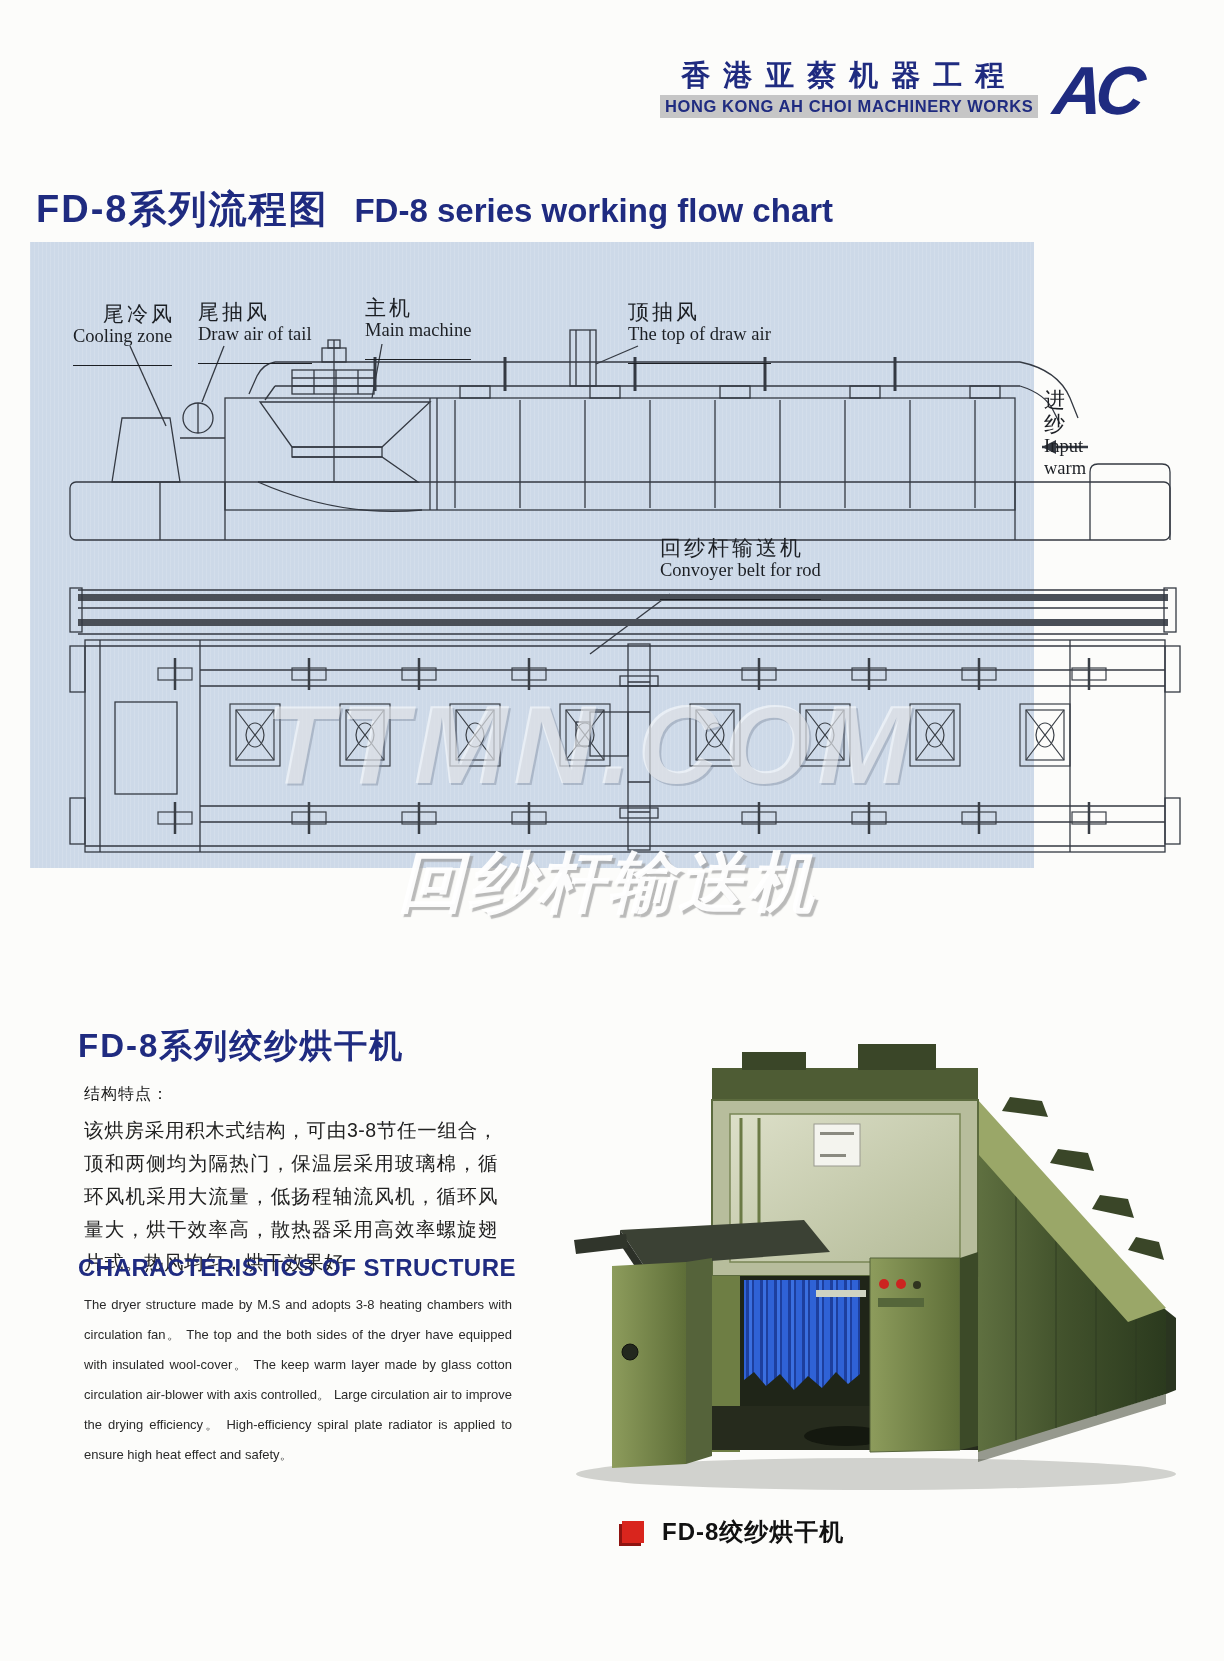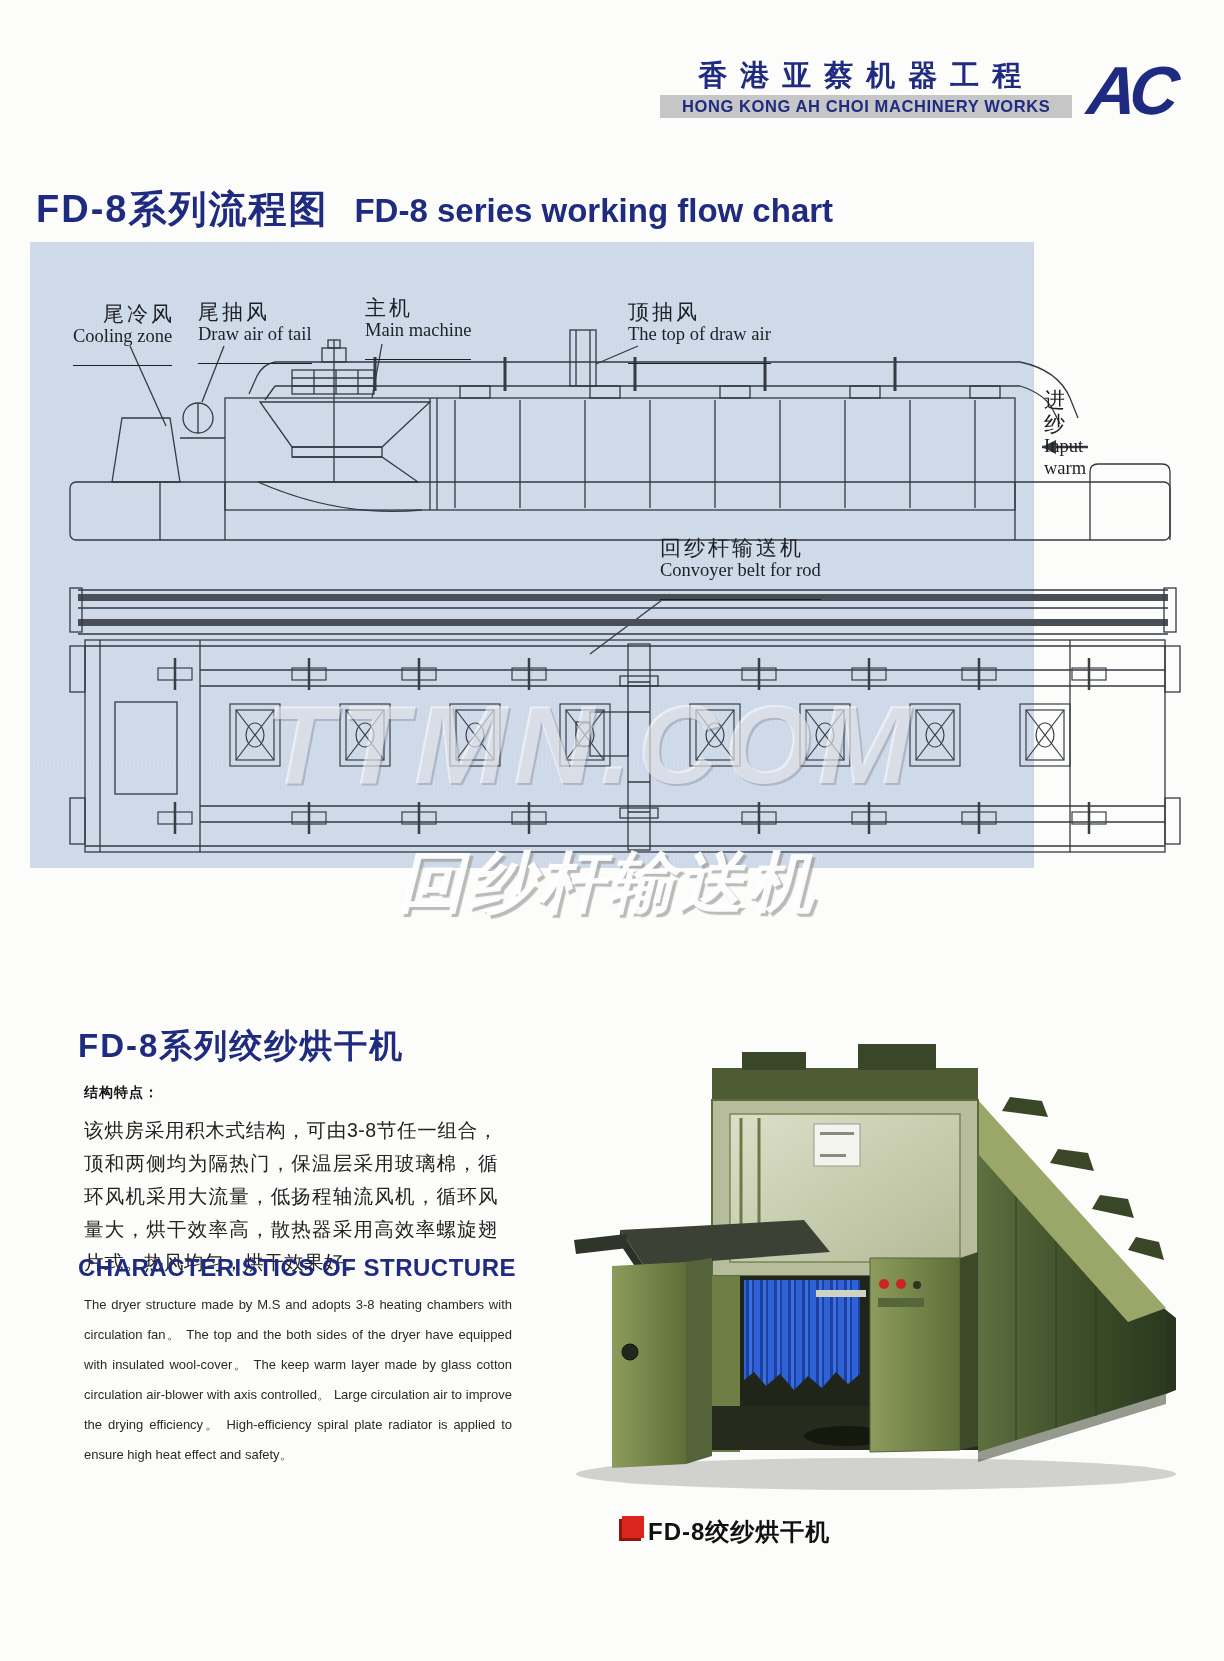--- a/index.html
+++ b/index.html
@@ -4,21 +4,21 @@
 <style>
   html,body{margin:0;padding:0;background:#e8e8e6;}
   .page{position:relative;width:1224px;height:1661px;margin:0 auto;background:#fcfcfa;
         font-family:"Liberation Sans","DejaVu Sans",sans-serif;overflow:hidden;}
 
   
   .header{position:absolute;top:58px;left:660px;display:flex;align-items:flex-start;gap:16px;}
   .company{display:inline-block;text-align:center;}
   .company-cn{font-size:29px;font-weight:bold;color:#1f2b80;letter-spacing:13px;white-space:nowrap;line-height:34px;}
   .company-en{margin-top:3px;background:#c6c6c6;color:#1f2b80;font-weight:bold;font-size:16.5px;
-              letter-spacing:.6px;padding:2px 22px;white-space:nowrap;}
+              letter-spacing:.6px;padding:2px 5px;white-space:nowrap;}
   .logo{font-style:italic;font-weight:900;font-size:68px;line-height:68px;color:#1f2b80;
         letter-spacing:-7px;transform:skewX(-6deg);margin-top:-2px;}
 
   
   .title-row{position:absolute;left:36px;top:184px;display:flex;gap:26px;align-items:baseline;white-space:nowrap;}
   .title-cn{font-size:38px;font-weight:bold;color:#1f2b80;letter-spacing:2px;}
   .title-en{font-size:33px;font-weight:bold;color:#1f2b80;}
 
   
   .panel{position:absolute;left:30px;top:242px;width:1004px;height:626px;background:#cdd9e8;
@@ -30,31 +30,31 @@
   .dlabel .en.u{border-bottom:1.5px solid #1c1f24;padding-bottom:18px;}
   .wm1{position:absolute;left:235px;top:438px;font-size:112px;font-weight:bold;font-style:italic;
        color:rgba(255,255,255,.55);letter-spacing:6px;white-space:nowrap;
        text-shadow:2px 2px 0 rgba(110,120,140,.35);}
   .wm2{position:absolute;left:398px;top:838px;font-size:66px;font-weight:900;font-style:italic;
        color:rgba(255,255,255,.95);letter-spacing:4px;white-space:nowrap;
        text-shadow:3px 3px 1px rgba(150,150,150,.65);}
 
   
   .prod-heading{position:absolute;left:78px;top:1024px;font-size:33px;font-weight:bold;color:#1f2b80;letter-spacing:2px;}
-  .feat-title{position:absolute;left:84px;top:1084px;font-size:14px;font-weight:bold;color:#151515;letter-spacing:1px;}
+  .feat-title{position:absolute;left:84px;top:1084px;font-size:16px;font-weight:normal;color:#151515;letter-spacing:1px;}
   .feat-text{position:absolute;left:84px;top:1114px;width:414px;font-size:19.5px;line-height:33px;
              color:#222;text-align:justify;letter-spacing:.5px;}
   .char-heading{position:absolute;left:78px;top:1254px;font-size:24px;font-weight:800;color:#1f2b80;
                 letter-spacing:.5px;white-space:nowrap;}
   .char-text{position:absolute;left:84px;top:1290px;width:428px;font-size:13px;line-height:30px;
              color:#2a2a2a;text-align:justify;}
 
   
   .photo{position:absolute;left:516px;top:1022px;width:708px;height:490px;}
-  .caption{position:absolute;left:622px;top:1516px;display:flex;align-items:flex-start;gap:4px;}
+  .caption{position:absolute;left:622px;top:1516px;display:flex;align-items:center;gap:18px;}
   .red-sq{width:22px;height:22px;background:#d9251d;box-shadow:-3px 3px 0 #8f1310;}
   .caption-text{font-size:24px;font-weight:bold;color:#111;letter-spacing:1px;}
 </style>
 </head>
 <body>
 
 <div class="page">
 
   <div class="header">
     <div class="company">

